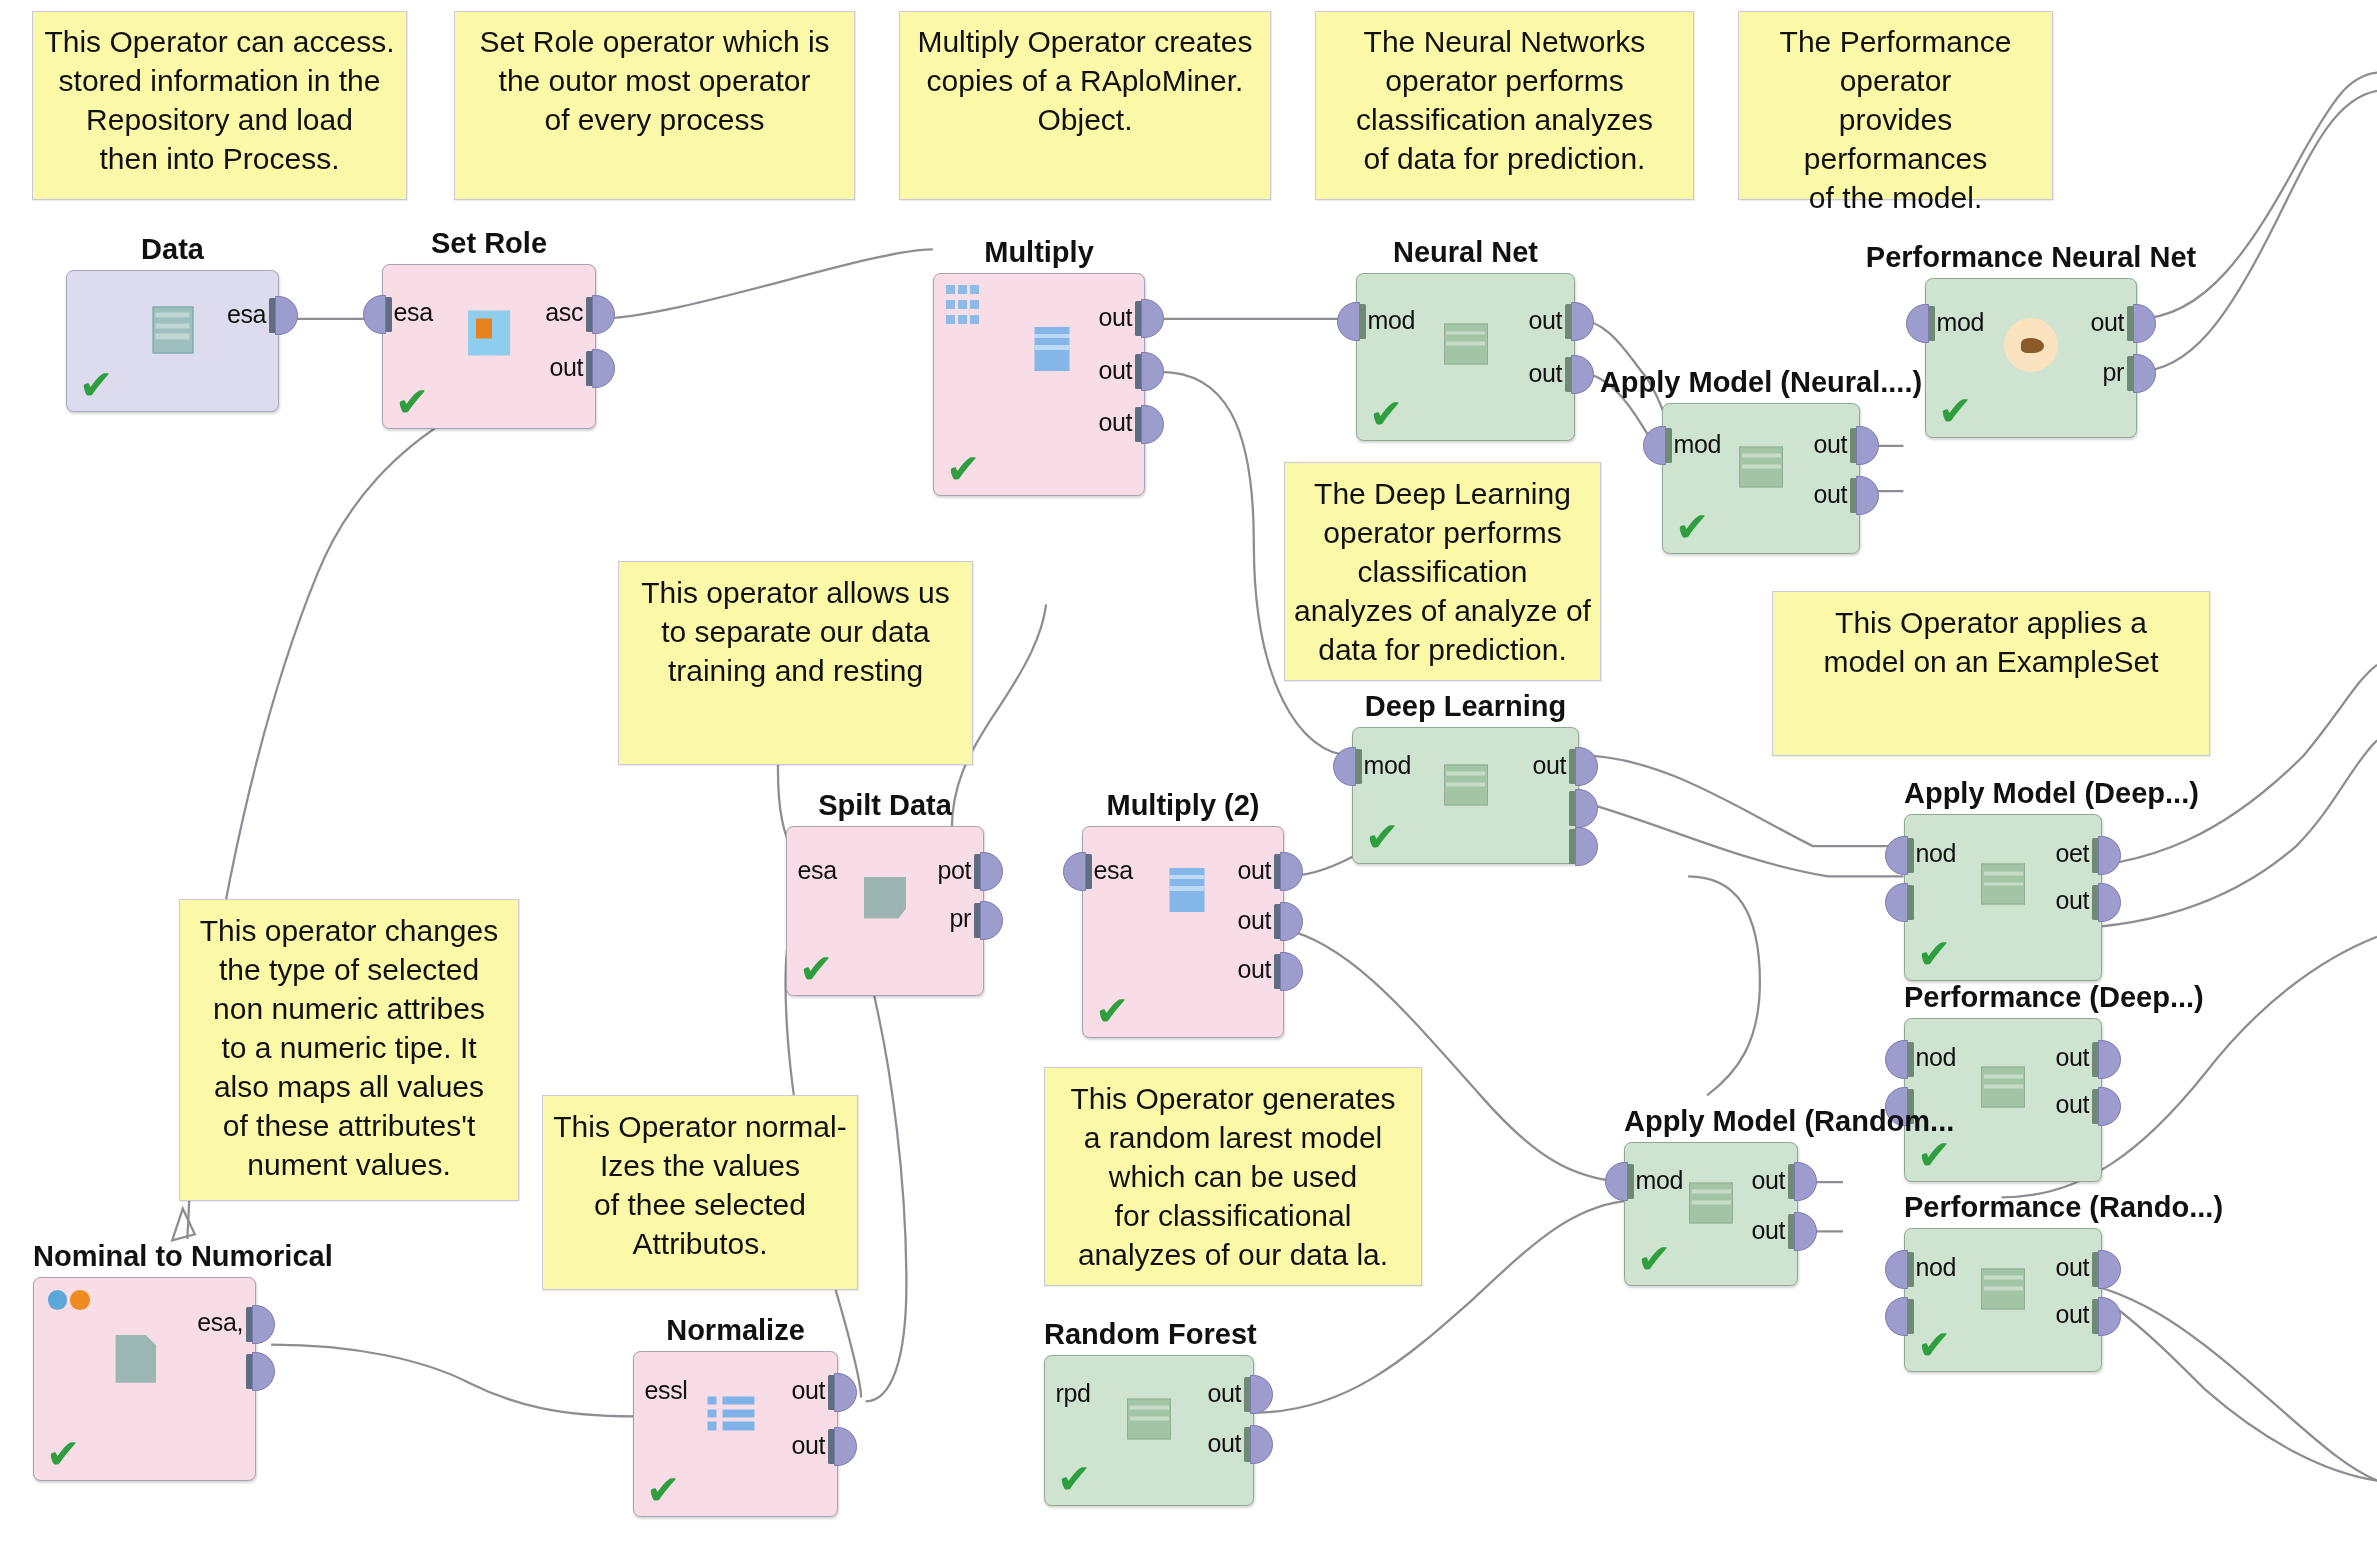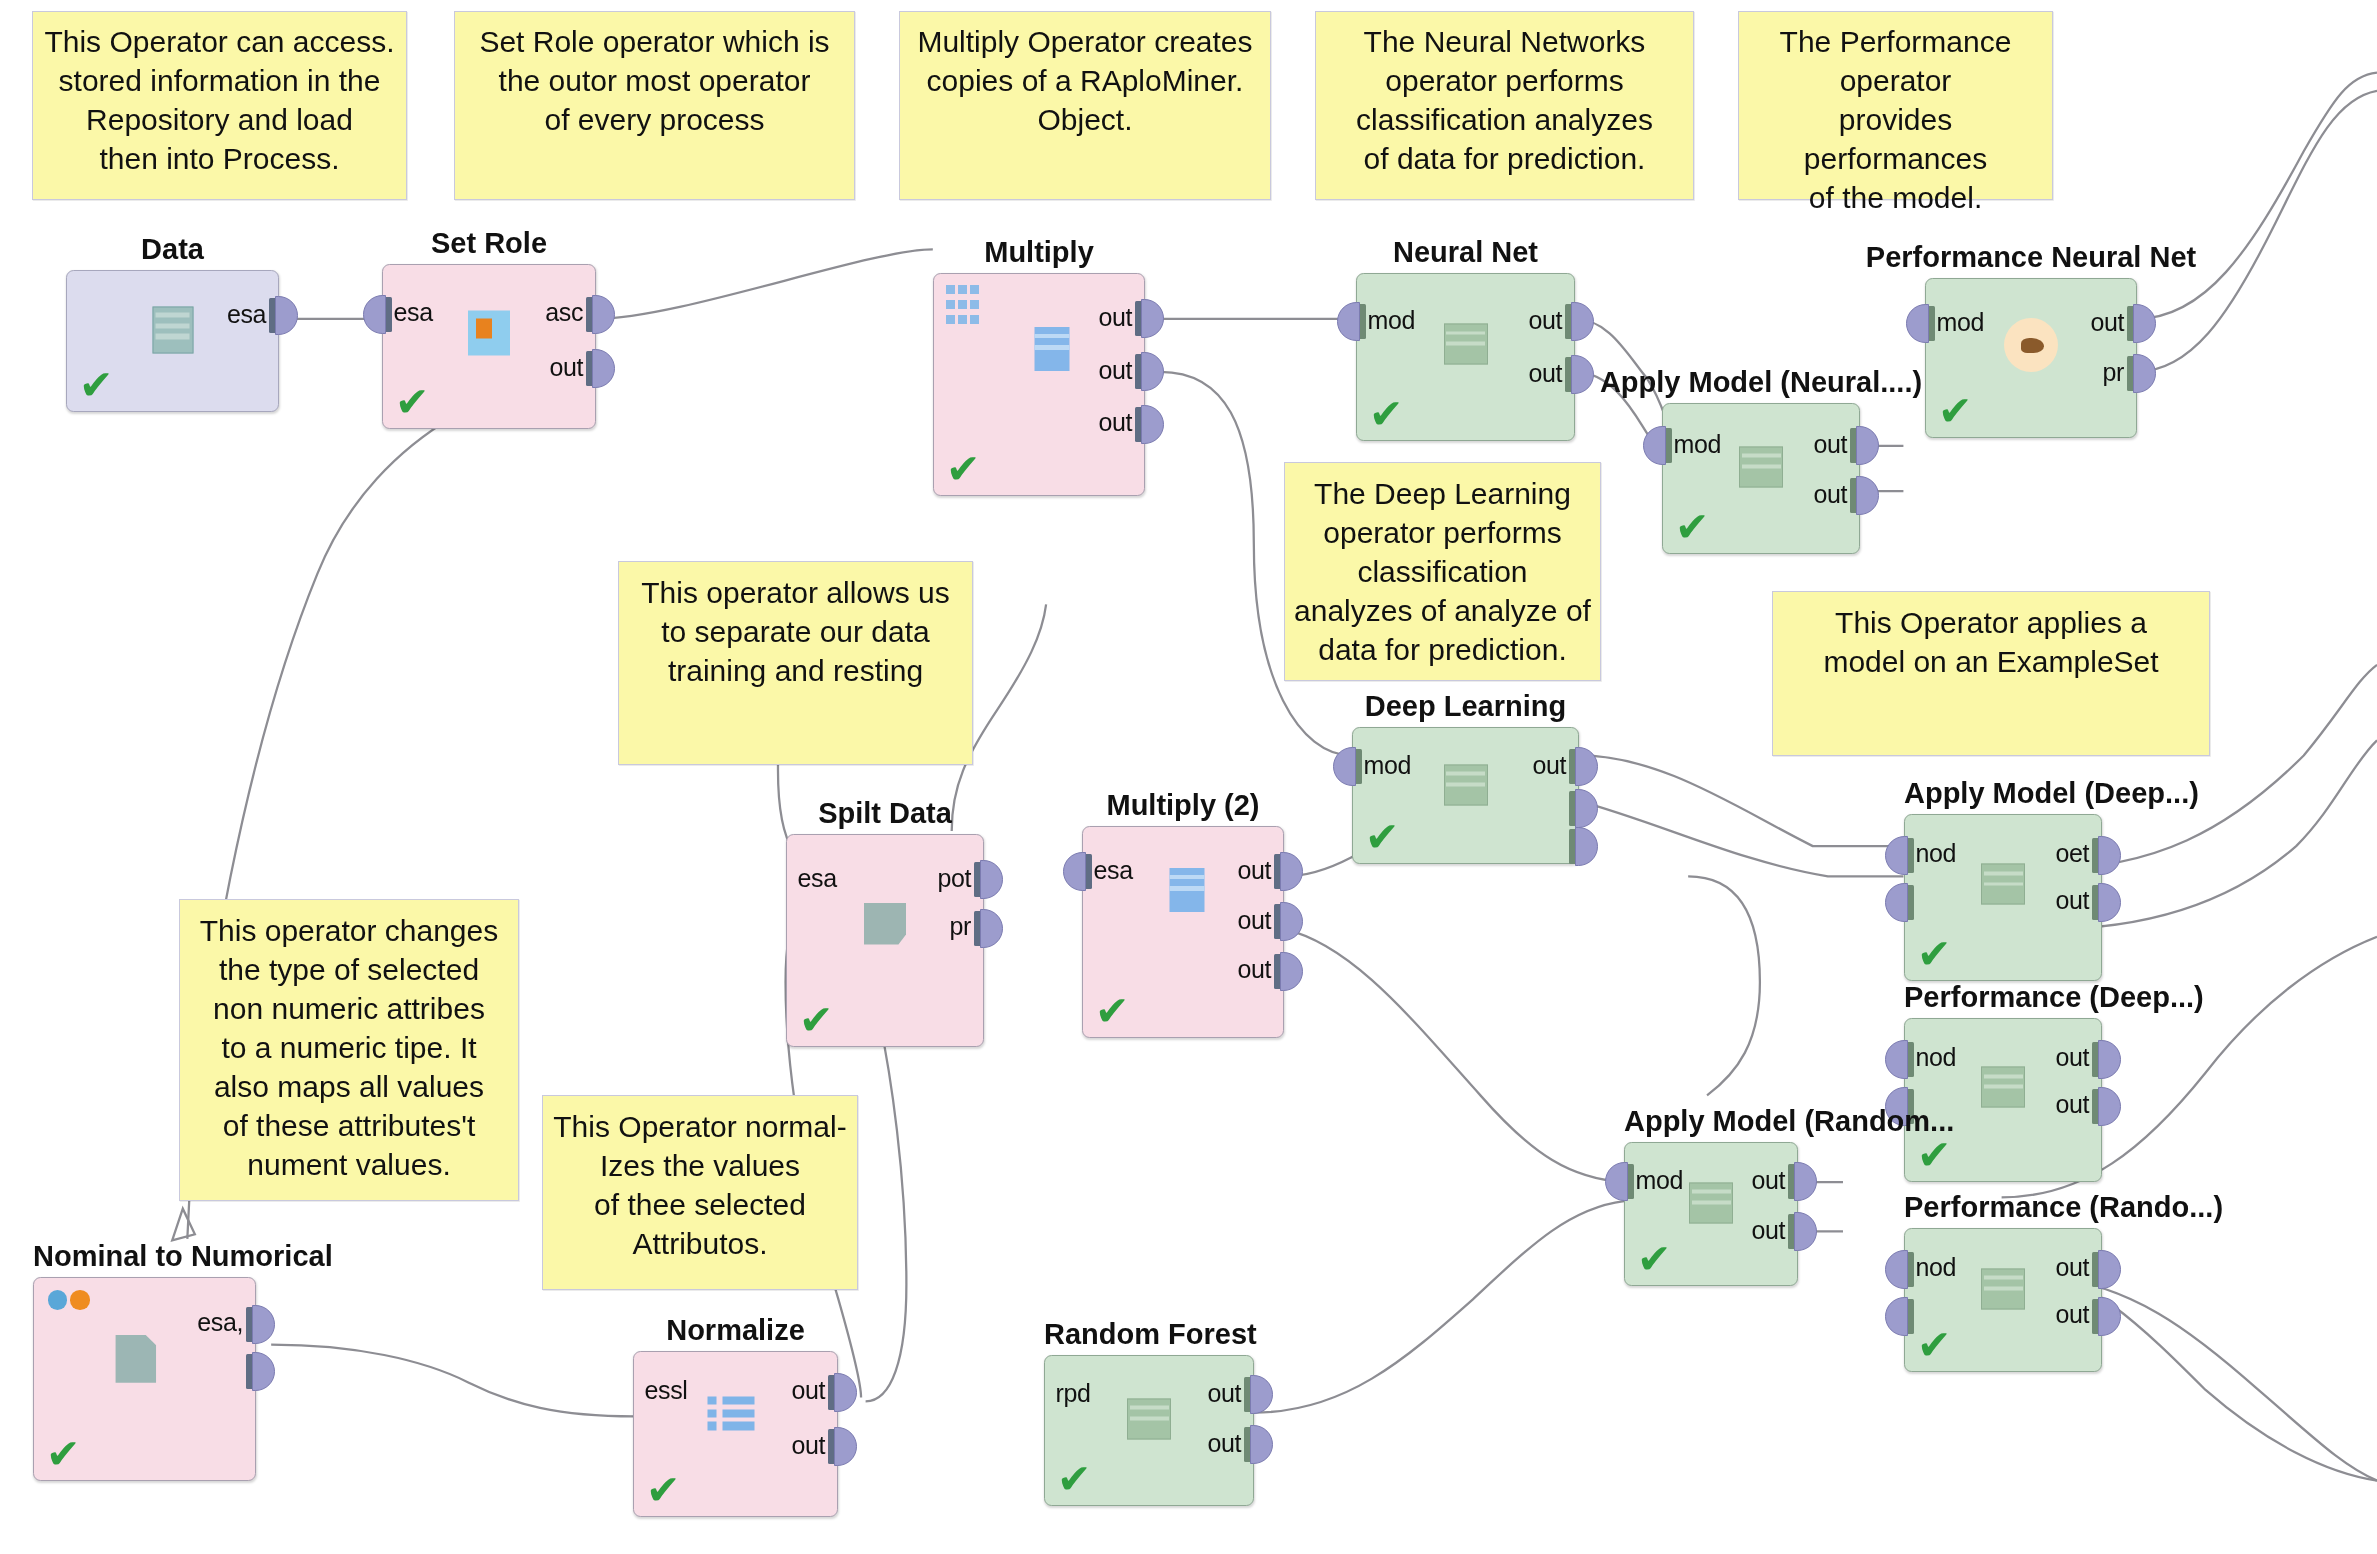--- a/index.html
+++ b/index.html
@@ -197,20 +197,25 @@
 to a numeric tipe. It
 also maps all values
 of these attributes't
 nument values.</div>
   <div class="note" style="left:1772px;top:591px; width:438px; height:165px;">This Operator applies a
 model on an ExampleSet</div>
   <div class="note" style="left:542px; top:1095px;width:316px; height:195px;">This Operator normal-
 Izes the values
 of thee selected
 Attributos.</div>
+  <div class="note" style="left:1044px;top:1067px;width:378px; height:219px;">This Operator generates
+a random larest model
+which can be used
+for classificational
+analyzes of our data la.</div>
 
   <div class="op blue" style="left:66px; top:270px; width:213px; height:142px;">
     <div class="op-title">Data</div>
     <div class="op-body">
       <div class="glyph ic-table">
           <i></i>
           <i></i>
           <i></i>
         </div>
       <span class="port-label out" style="top:29px;">esa</span>
@@ -375,21 +380,21 @@
           <div class="knob"></div>
         </div>
       <div class="port right" style="right:-16.6px; top:101px;">
           <div class="bar"></div>
           <div class="knob"></div>
         </div>
       <div class="check">✔</div>
     </div>
   </div>
 
-  <div class="op pink" style="left:786px; top:826px; width:198px; height:213px;margin-top:8px;">
+  <div class="op pink" style="left:786px; top:826px; width:198px; height:170px;">
     <div class="op-title">Spilt Data</div>
     <div class="op-body">
       <div class="glyph ic-split"></div>
       <span class="port-label in" style="top:29px;">esa</span>
       <span class="port-label out" style="top:29px;">pot</span>
       <div class="port right" style="right:-16.6px; top:27px;">
           <div class="bar"></div>
           <div class="knob"></div>
         </div>
       <span class="port-label out" style="top:77px;">pr</span>

